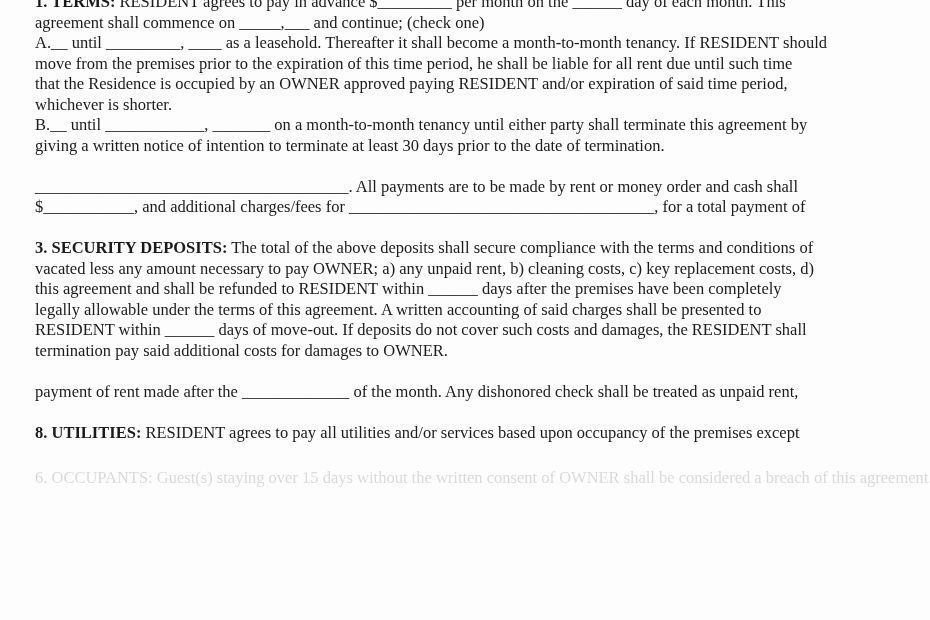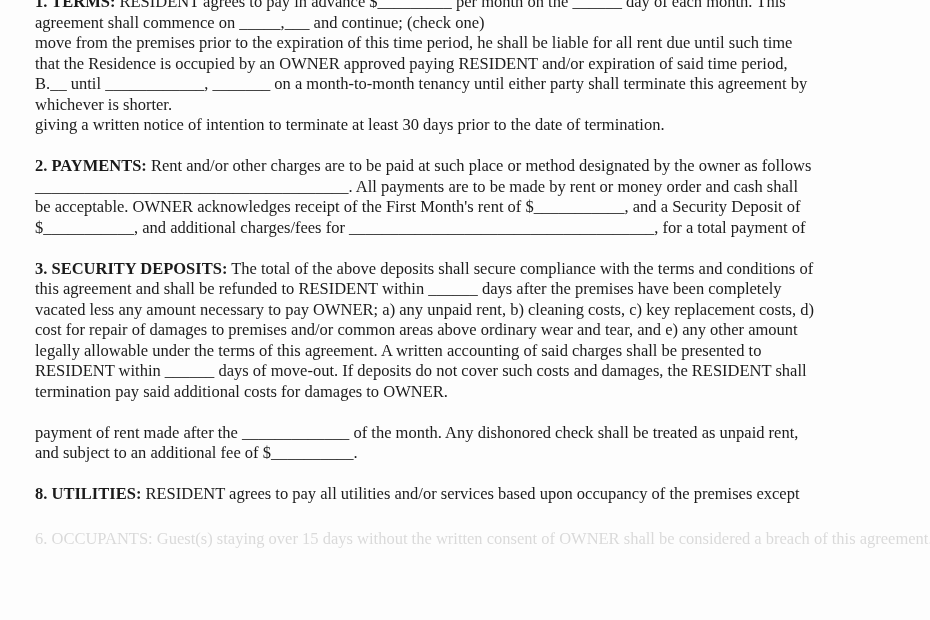--- a/index.html
+++ b/index.html
@@ -37,47 +37,44 @@
   }
 </style>
 </head>
 <body>
 
 <div class="page">
 
   <section class="para first">
     <span class="line"><b class="lbl">1. TERMS:</b><span> RESIDENT agrees to pay in advance $_________ per month on the ______ day of each month. This</span></span>
     <span class="line">agreement shall commence on _____,___ and continue; (check one)</span>
+    <span class="line">A.__ until _________, ____ as a leasehold. Thereafter it shall become a month-to-month tenancy. If RESIDENT should</span>
     <span class="line">move from the premises prior to the expiration of this time period, he shall be liable for all rent due until such time</span>
     <span class="line">that the Residence is occupied by an OWNER approved paying RESIDENT and/or expiration of said time period,</span>
+    <span class="line">whichever is shorter.</span>
     <span class="line">B.__ until ____________, _______ on a month-to-month tenancy until either party shall terminate this agreement by</span>
-    <span class="line">whichever is shorter.</span>
     <span class="line">giving a written notice of intention to terminate at least 30 days prior to the date of termination.</span>
   </section>
 
   <section class="para">
-    <span class="line"><b class="lbl">2. PAYMENTS:</b><span> Rent and/or other charges are to be paid at such place or method designated by the owner as follows</span></span>
     <span class="line">______________________________________. All payments are to be made by rent or money order and cash shall</span>
-    <span class="line">be acceptable. OWNER acknowledges receipt of the First Month's rent of $___________, and a Security Deposit of</span>
     <span class="line">$___________, and additional charges/fees for _____________________________________, for a total payment of</span>
   </section>
 
   <section class="para">
     <span class="line"><b class="lbl">3. SECURITY DEPOSITS:</b><span> The total of the above deposits shall secure compliance with the terms and conditions of</span></span>
+    <span class="line">vacated less any amount necessary to pay OWNER; a) any unpaid rent, b) cleaning costs, c) key replacement costs, d)</span>
     <span class="line">this agreement and shall be refunded to RESIDENT within ______ days after the premises have been completely</span>
-    <span class="line">vacated less any amount necessary to pay OWNER; a) any unpaid rent, b) cleaning costs, c) key replacement costs, d)</span>
-    <span class="line">cost for repair of damages to premises and/or common areas above ordinary wear and tear, and e) any other amount</span>
     <span class="line">legally allowable under the terms of this agreement. A written accounting of said charges shall be presented to</span>
     <span class="line">RESIDENT within ______ days of move-out. If deposits do not cover such costs and damages, the RESIDENT shall</span>
     <span class="line">termination pay said additional costs for damages to OWNER.</span>
   </section>
 
   <section class="para">
     <span class="line">payment of rent made after the _____________ of the month. Any dishonored check shall be treated as unpaid rent,</span>
-    <span class="line">and subject to an additional fee of $__________.</span>
   </section>
 
   <section class="para">
     <span class="line"><b class="lbl">8. UTILITIES:</b><span> RESIDENT agrees to pay all utilities and/or services based upon occupancy of the premises except</span></span>
   </section>
 
   <span class="line ghost">6. OCCUPANTS: Guest(s) staying over 15 days without the written consent of OWNER shall be considered a breach of this agreement.</span>
 
 </div>
 

